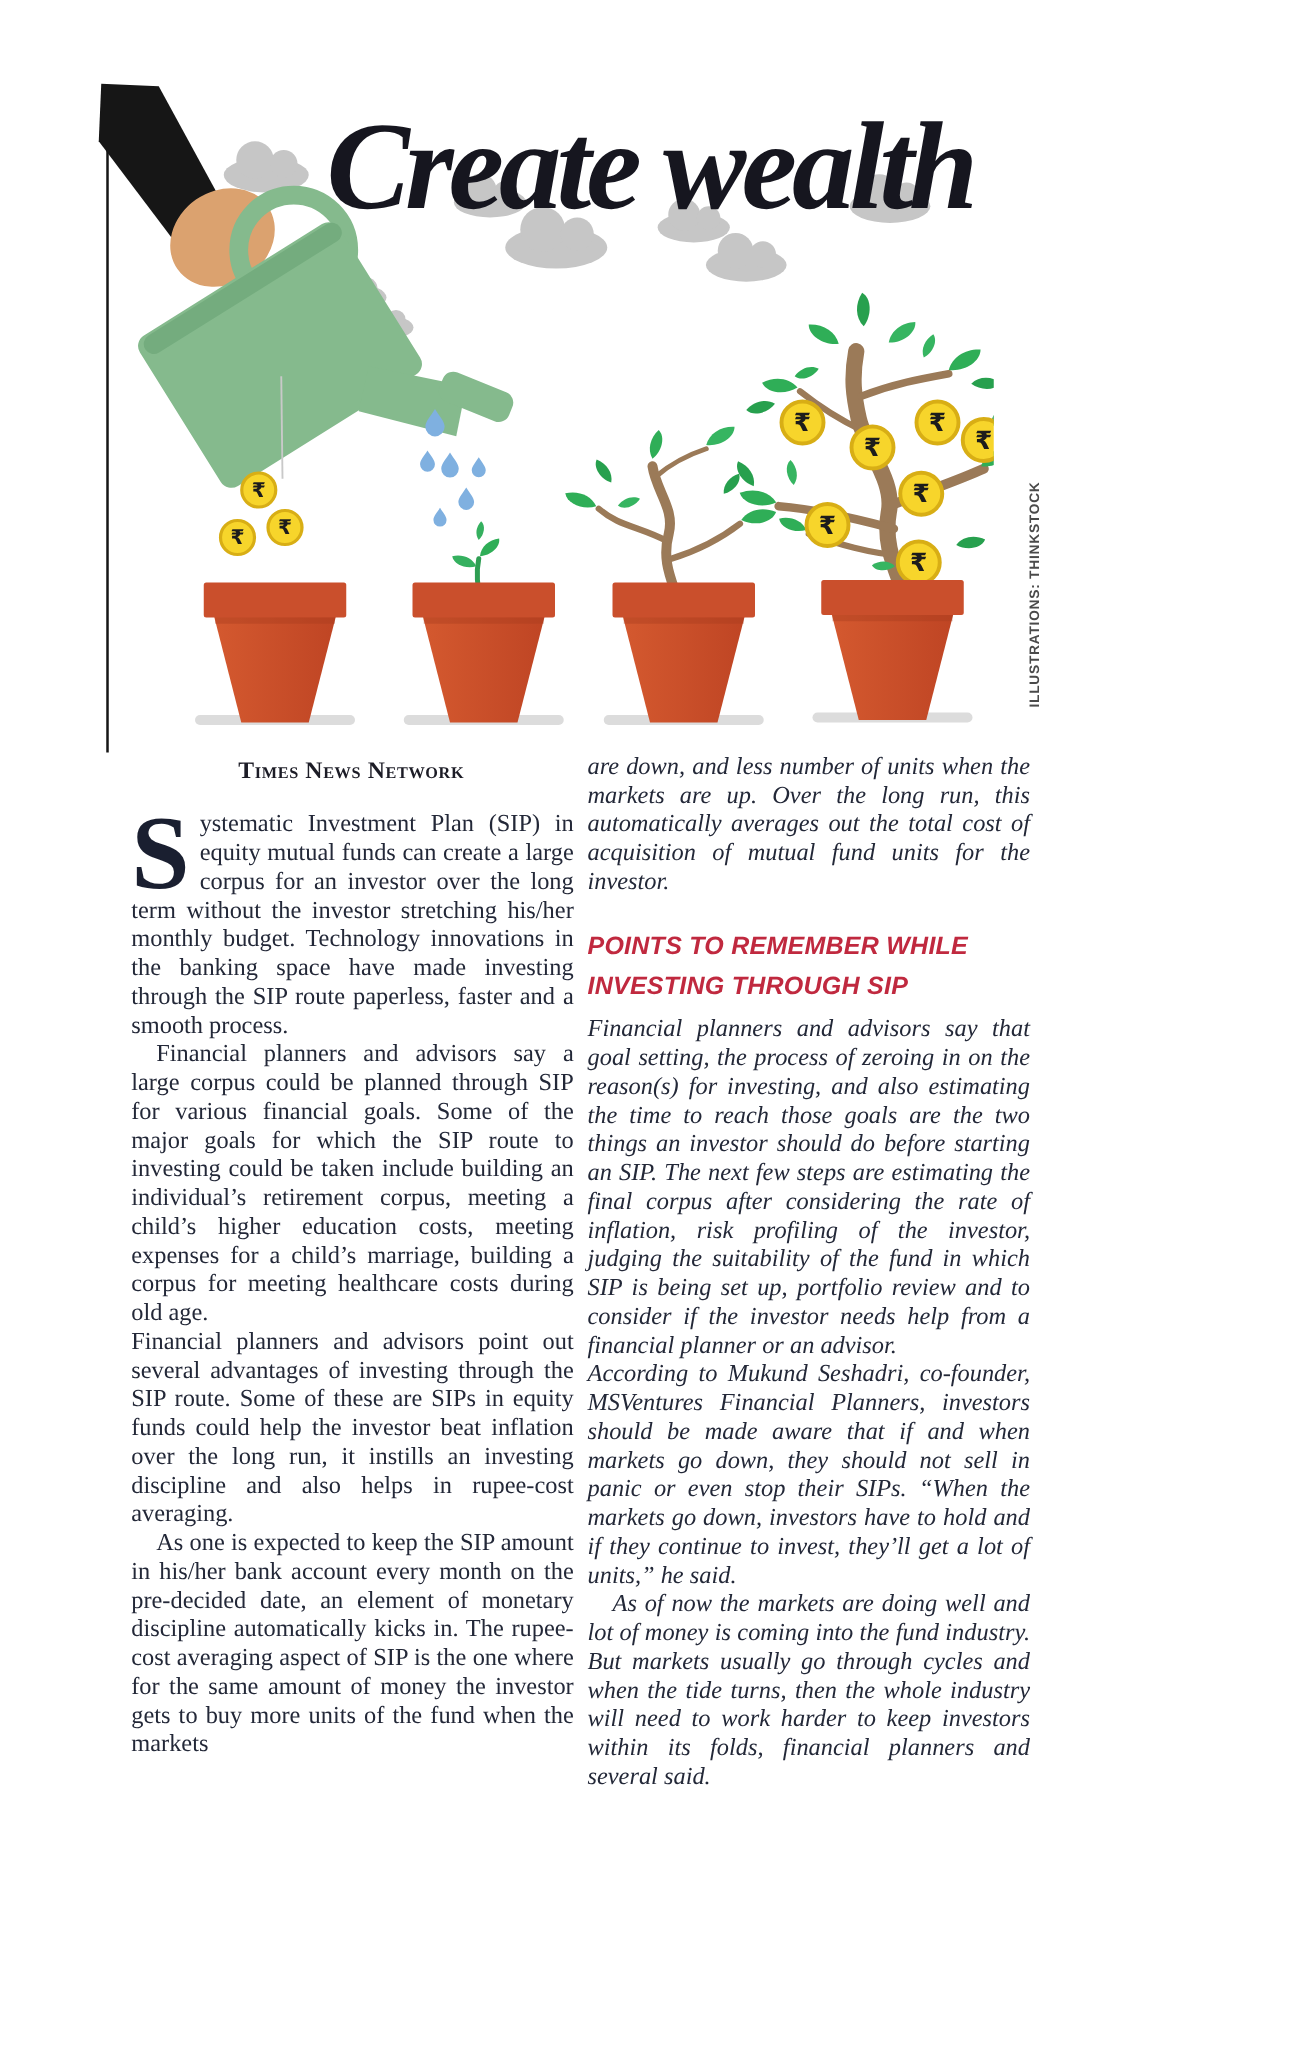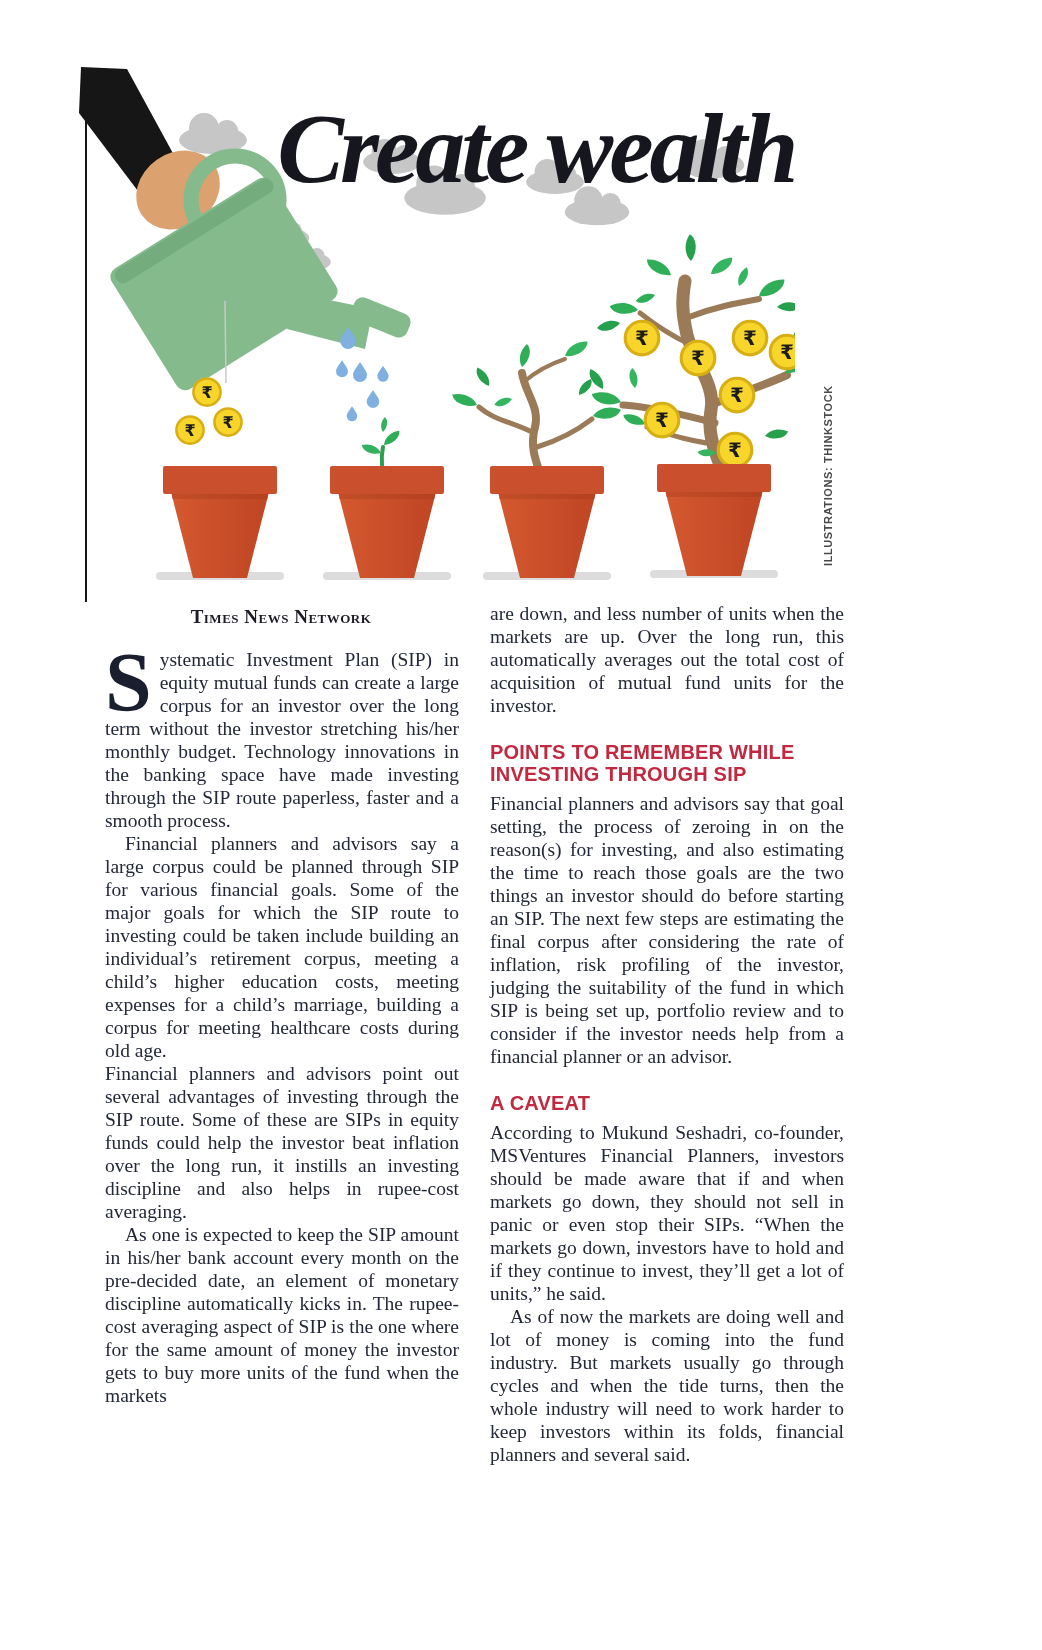--- a/index.html
+++ b/index.html
@@ -1,38 +1,38 @@
 <!DOCTYPE html>
 <html lang="en"><head>
 <meta charset="utf-8">
 <style>
   html,body{margin:0;padding:0;background:#ffffff;}
   .page{position:relative;width:1042px;height:1650px;background:#ffffff;overflow:hidden;
         font-family:"Liberation Serif",serif;color:#232838;}
   .col-rule{position:absolute;left:85px;top:68px;width:2px;height:534px;background:#161616;}
   .hero{position:absolute;left:75px;top:55px;width:720px;height:535px;z-index:1;}
-  .headline{position:absolute;left:180px;top:84px;width:680px;margin:16px;z-index:2;
+  .headline{position:absolute;left:180px;top:84px;width:680px;margin:0;z-index:2;
             text-align:center;font-family:"Liberation Serif",serif;font-style:italic;font-weight:700;
             font-size:100px;line-height:98px;letter-spacing:-4px;color:#16161f;}
   .headline span{display:block;}
   .credit{position:absolute;left:822px;top:366px;height:200px;z-index:2;
           writing-mode:vertical-rl;transform:rotate(180deg);
           font-family:"Liberation Sans",sans-serif;font-weight:700;font-size:11px;
           letter-spacing:.6px;color:#4a4a4a;white-space:nowrap;}
   .byline{position:absolute;left:105px;top:606px;width:352px;text-align:center;
           font-family:Liberation Serif, serif;font-weight:700;font-variant:small-caps;
           font-size:19px;letter-spacing:.5px;color:#1c1c26;}
   .col{position:absolute;width:354px;font-size:19.5px;line-height:23px;text-align:justify;
        hyphens:auto;-webkit-hyphens:auto;}
   .col p{margin:0;}
   .col p.ind{text-indent:20px;}
   .col1{left:105px;top:648px;}
-  .col2{left:490px;top:602px;}
+  .col2{left:470px;top:602px;font-style:italic;}
   .subhead{margin:24px 0 7px 0;font-family:"Liberation Sans",sans-serif;font-weight:700;
-           font-size:20px;line-height:22px;color:#c0293f;letter-spacing:.2px;text-align:left;}
+           font-size:20px;line-height:32px;color:#c0293f;letter-spacing:.2px;text-align:left;}
   .dropcap{float:left;font-family:"Liberation Serif",serif;font-weight:700;
            font-size:84px;line-height:62px;padding:4px 8px 0 0;color:#1a1f30;}
 </style>
 </head>
 <body>
 
 <div class="page">
 
   <div class="col-rule"></div>
 
@@ -184,18 +184,17 @@
     <p><span class="dropcap">S</span><span>ystematic Investment Plan (SIP) in equity mutual funds can create a large corpus for an investor over the long term without the investor stretching his/her monthly budget. Technology innovations in the banking space have made investing through the SIP route paperless, faster and a smooth process.</span></p>
     <p class="ind">Financial planners and advisors say a large corpus could be planned through SIP for various financial goals. Some of the major goals for which the SIP route to investing could be taken include building an individual’s retirement corpus, meeting a child’s higher education costs, meeting expenses for a child’s marriage, building a corpus for meeting healthcare costs during old age.</p>
     <p>Financial planners and advisors point out several advantages of investing through the SIP route. Some of these are SIPs in equity funds could help the investor beat inflation over the long run, it instills an investing discipline and also helps in rupee-cost averaging.</p>
     <p class="ind">As one is expected to keep the SIP amount in his/her bank account every month on the pre-decided date, an element of monetary discipline automatically kicks in. The rupee-cost averaging aspect of SIP is the one where for the same amount of money the investor gets to buy more units of the fund when the markets</p>
   </div>
 
   <div class="col col2">
     <p>are down, and less number of units when the markets are up. Over the long run, this automatically averages out the total cost of acquisition of mutual fund units for the investor.</p>
     <h2 class="subhead">POINTS TO REMEMBER WHILE INVESTING THROUGH SIP</h2>
     <p>Financial planners and advisors say that goal setting, the process of zeroing in on the reason(s) for investing, and also estimating the time to reach those goals are the two things an investor should do before starting an SIP. The next few steps are estimating the final corpus after considering the rate of inflation, risk profiling of the investor, judging the suitability of the fund in which SIP is being set up, portfolio review and to consider if the investor needs help from a financial planner or an advisor.</p>
-    <h2 class="subhead">A CAVEAT</h2>
     <p>According to Mukund Seshadri, co-founder, MSVentures Financial Planners, investors should be made aware that if and when markets go down, they should not sell in panic or even stop their SIPs. “When the markets go down, investors have to hold and if they continue to invest, they’ll get a lot of units,” he said.</p>
     <p class="ind">As of now the markets are doing well and lot of money is coming into the fund industry. But markets usually go through cycles and when the tide turns, then the whole industry will need to work harder to keep investors within its folds, financial planners and several said.</p>
   </div>
 
 </div>
 
 </body></html>

